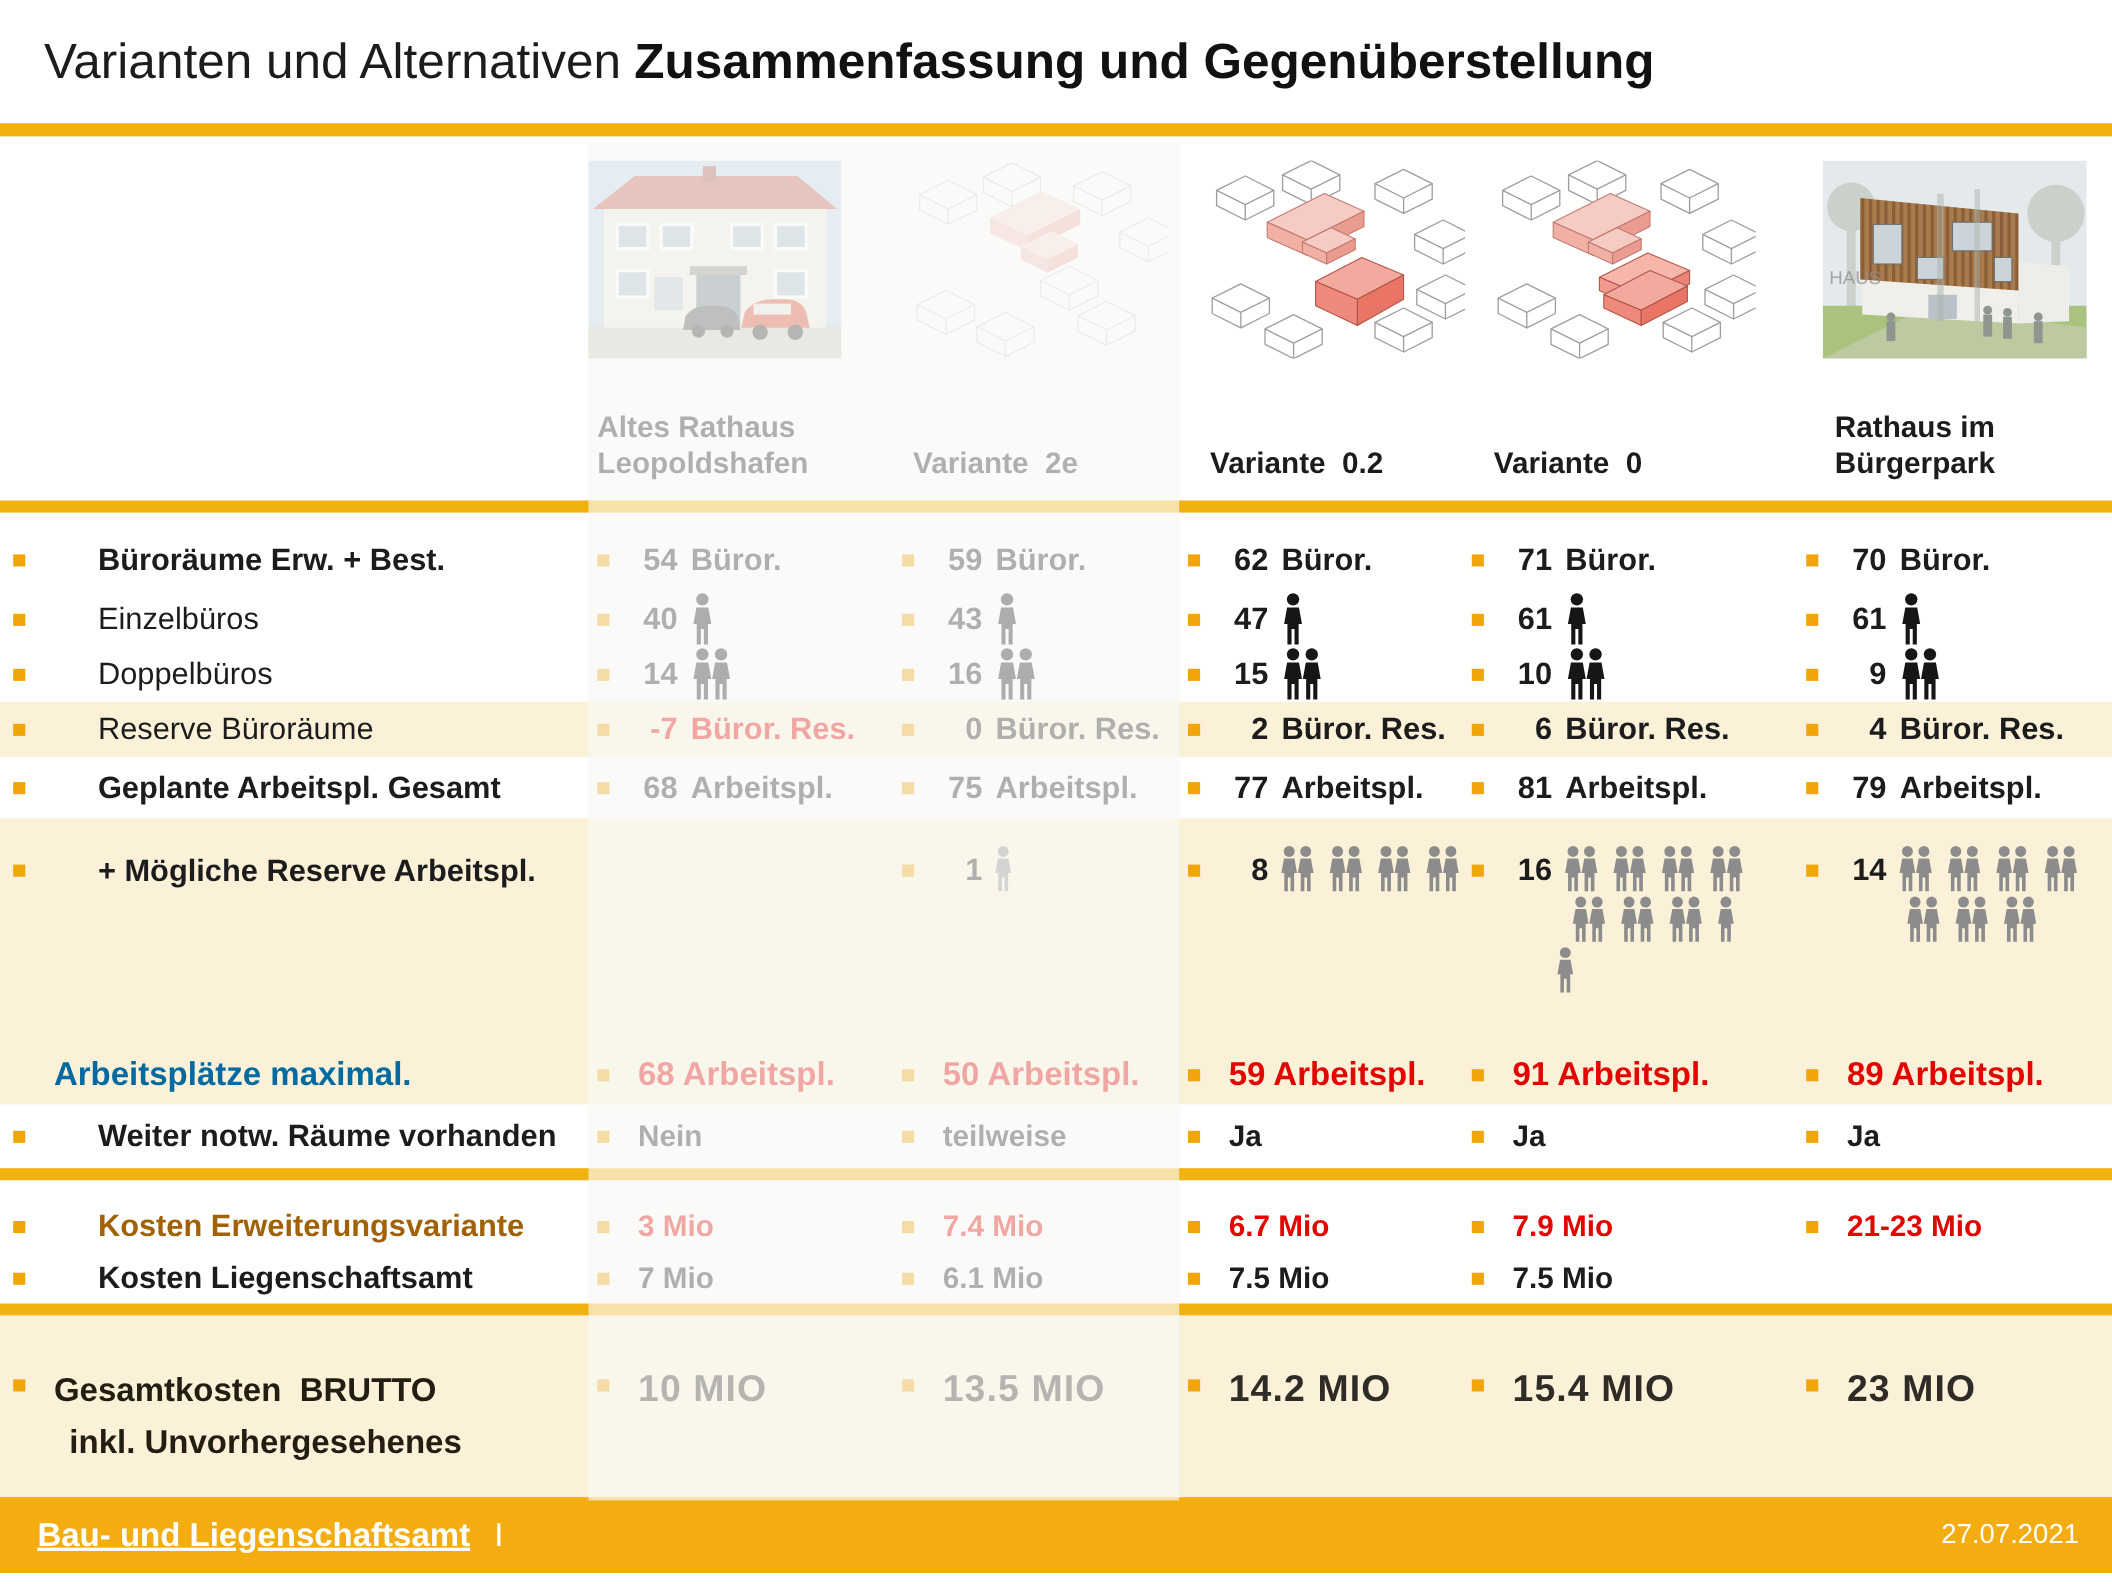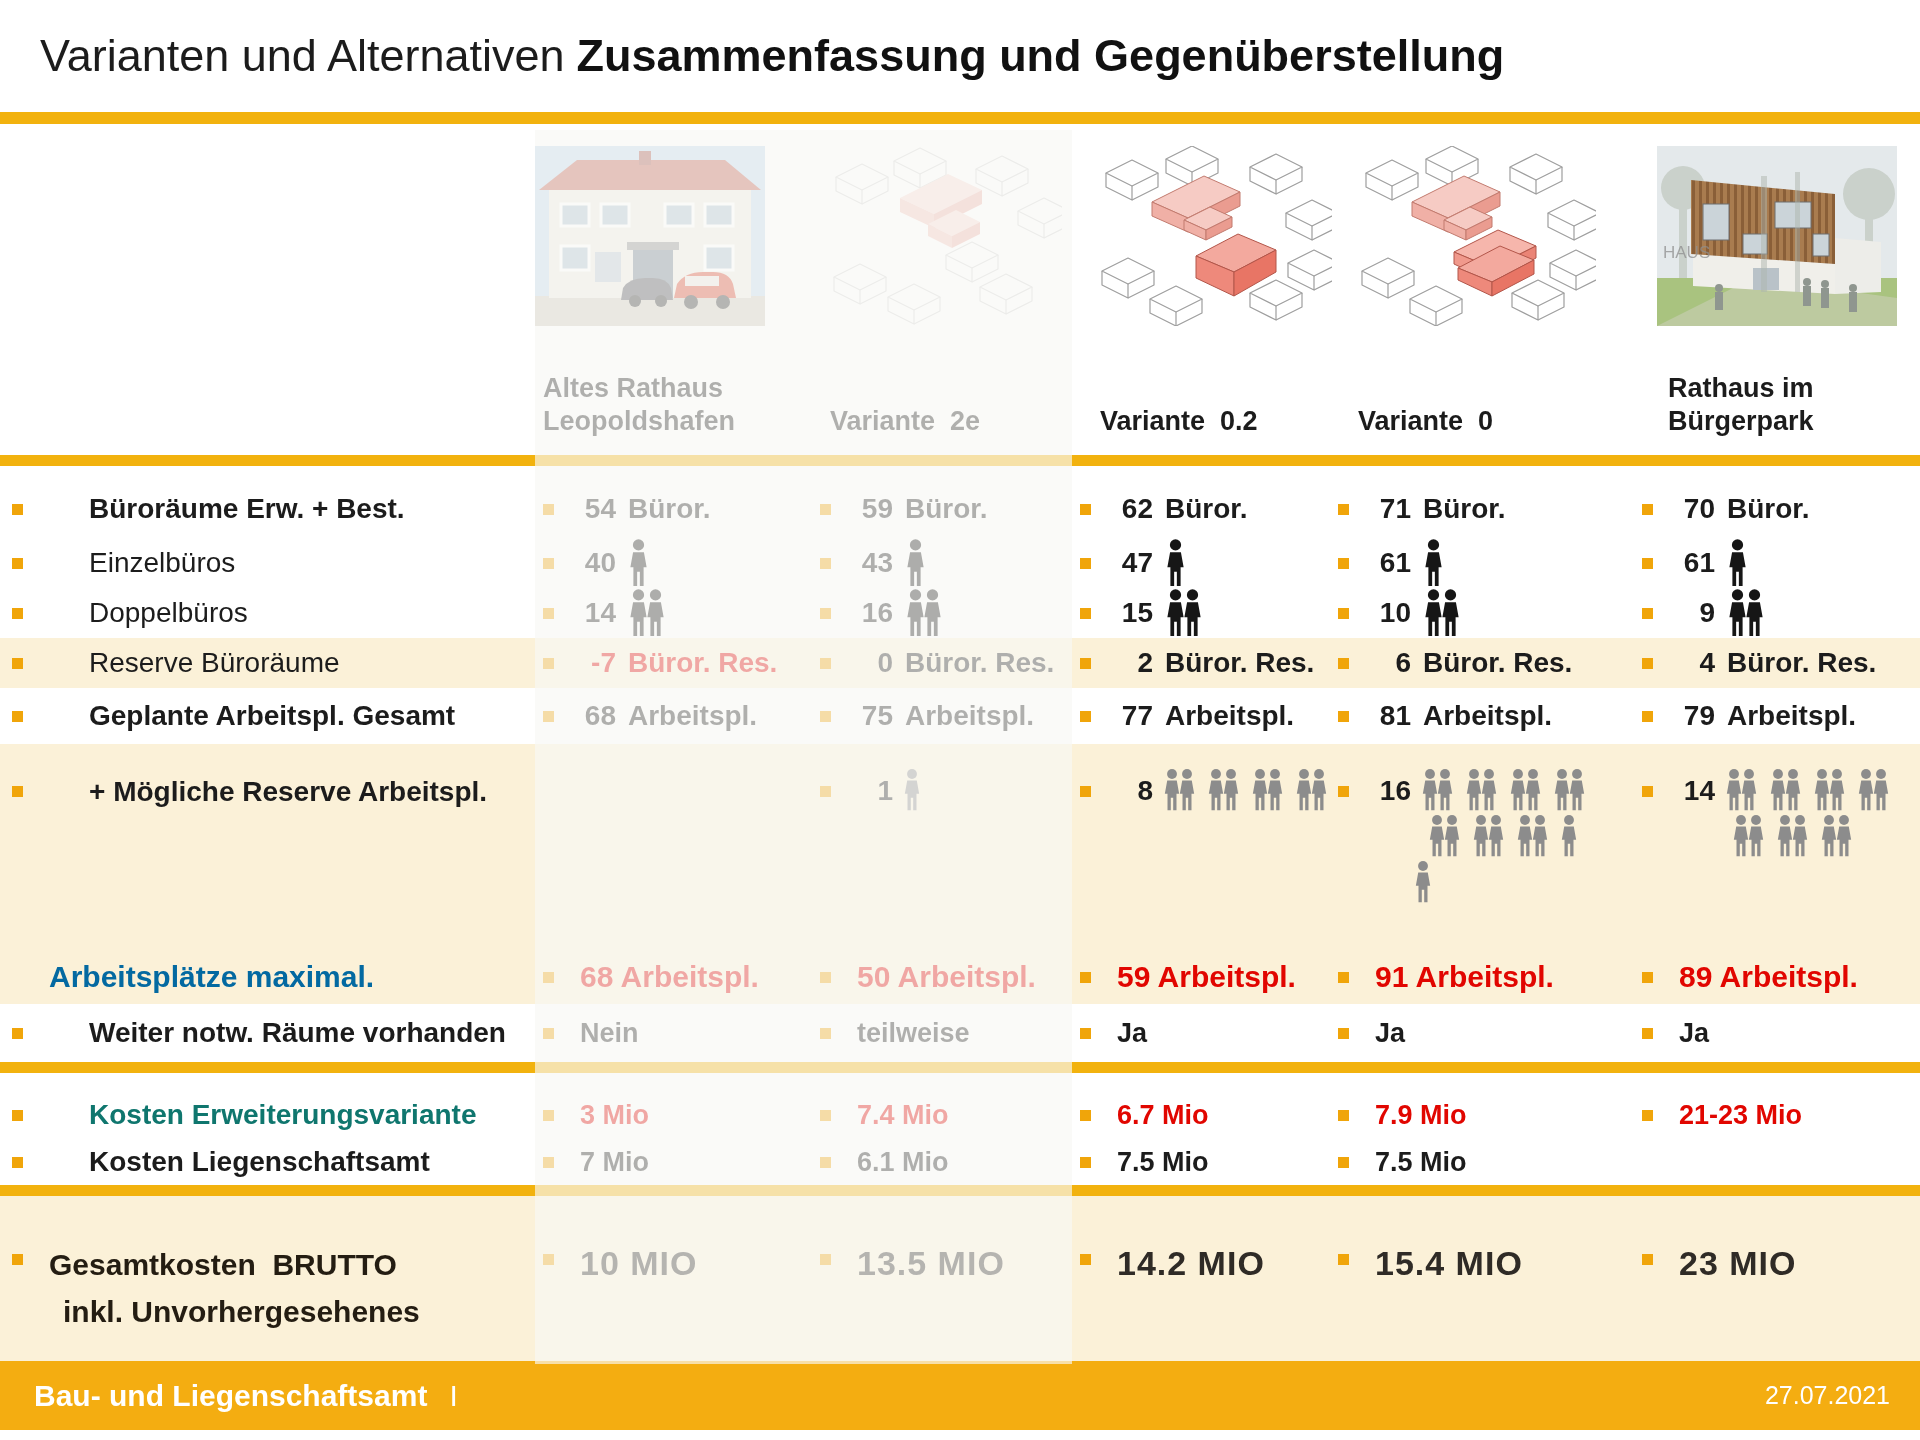--- a/index.html
+++ b/index.html
@@ -29,21 +29,21 @@
 
   
   .cell { display:flex; align-items:center; overflow:visible; }
   .lblc { padding-left:12px; }
   .valc { padding-left:8px; }
   .valc.c5 { padding-left:54px; }
   .bullet { width:11px; height:11px; background:#F0A50A; flex:none; display:inline-block; }
   .lblc .bullet { margin-right:26px; }
   .lbl  { font-size:28px; font-weight:400;margin-left:40px; }
   .lbl.b { font-weight:700; }
-  .lbl.red { font-weight:700; color:#0f766e; }
+  .lbl.red { font-weight:700; color:#a16207; }
   .nob { padding-left:49px; }
   .num { width:50px; margin-left:12px; text-align:right; font-size:28px; font-weight:700; flex:none; }
   .unit { margin-left:12px; font-size:28px; font-weight:700; }
   .vtext { margin-left:26px; font-size:27px; font-weight:700; }
   .redtx { color:#E10600; }
 
   
   .r-bueror { height:72px; padding-top:14px; }
   .r-std { height:50px; }
   .cream { background:#FBF1D8; }
@@ -68,21 +68,21 @@
   
   .sec-ges { height:165px; padding-top:46px; }
   .sec-ges .cell { align-items:flex-start; }
   .sec-ges .bullet { margin-top:12px; }
   .gesl { font-size:30px; font-weight:700; line-height:1.55; color:#241d12; }
   .gesl .l2 { padding-left:14px; }
   .mio { margin-left:26px; font-size:34px; font-weight:700; color:#2F2B26; letter-spacing:1px; margin-top:2px; }
 
   
   .footer { height:69px; background:#F4AD11; display:flex; align-items:center; padding:0 30px 0 34px; color:#fff; }
-  .f-org { font-size:30px; font-weight:700; }
+  .f-org { font-size:30px; font-weight:700;text-decoration:underline; }
   .f-div { font-size:30px; font-weight:400; margin:0 14px 0 22px; }
   .f-sub { font-size:30px; font-weight:400; }
   .f-date { margin-left:auto; font-size:25px; font-weight:400; }
 
   
   .fade-overlay { position:absolute; left:535px; top:130px; width:537px; height:1234px;
                   background:rgba(248,247,244,0.67); z-index:6; pointer-events:none; }
 
   
   .pi { width:25px; height:48px; fill:#161616; flex:none; }

